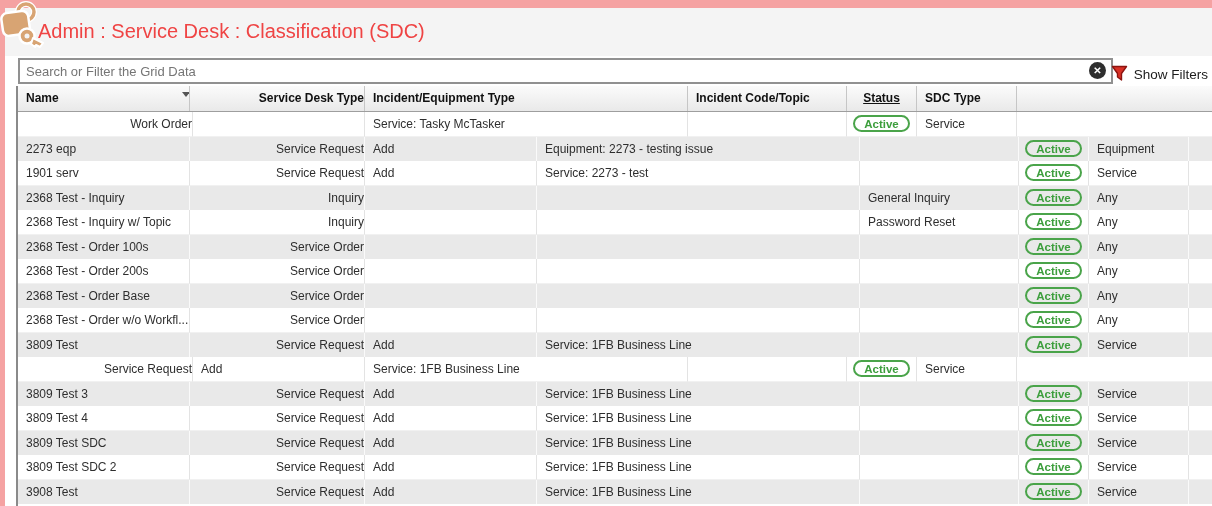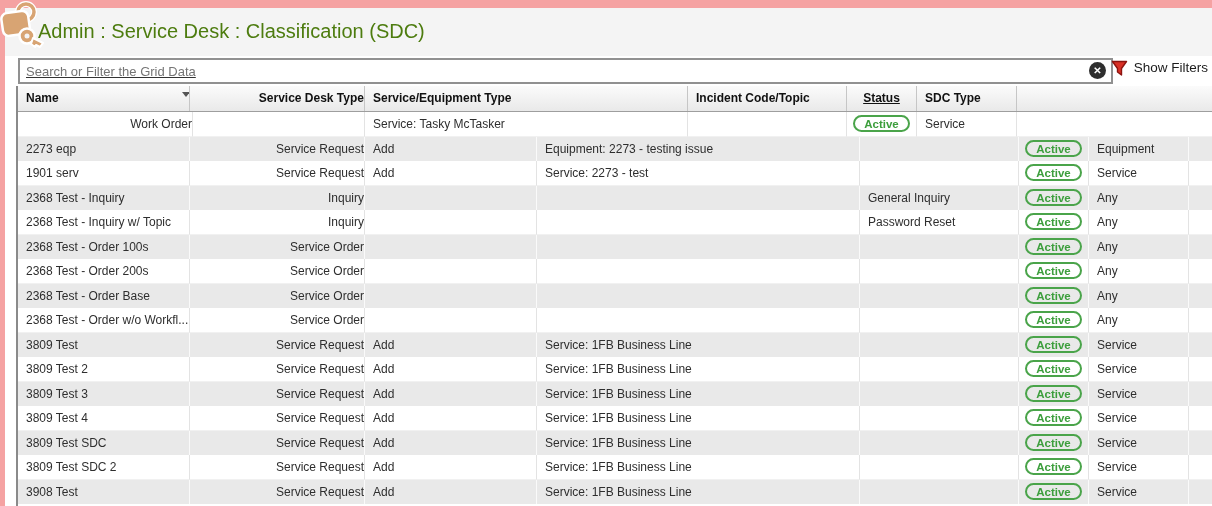--- a/index.html
+++ b/index.html
@@ -10,44 +10,44 @@
     position: relative;
   }
   
   .top-bar { position: absolute; top: 0; left: 0; width: 1212px; height: 8px; background: #f5a2a2; z-index: 5; }
   .left-bar { position: absolute; top: 8px; left: 0; width: 5px; height: 498px; background: #f5a2a2; z-index: 5; }
 
   
   .title-bar { position: absolute; top: 8px; left: 0; width: 1212px; height: 48px; background: #f4f4f4; }
   .page-title {
     position: absolute; left: 38px; top: 8px; height: 48px; line-height: 46px;
-    font-size: 20px; color: #4d7c0f; white-space: nowrap;
+    font-size: 20px; color: #ef4444; white-space: nowrap;
   }
   .lock-icon { position: absolute; left: 0px; top: 0px; z-index: 6; }
 
   
   .search-wrap {
     position: absolute; left: 18px; top: 58px; width: 1095px; height: 26px;
     border: 2px solid #919191; background: #fff;
   }
   .search-input {
     position: absolute; left: 0; top: 0; width: 100%; height: 100%;
     border: none; outline: none; padding: 0 28px 0 6px;
-    font-family: "Liberation Sans", sans-serif; font-size: 13px; color: #333; text-decoration: underline;
+    font-family: "Liberation Sans", sans-serif; font-size: 13px; color: #333;
   }
   .search-input::placeholder { color: #757575; opacity: 1; }
   .clear-btn {
     position: absolute; right: 5px; top: 2px; width: 17px; height: 17px;
     background: #2e2e2e; border-radius: 50%; color: #fff;
     font-size: 10px; font-weight: bold; text-align: center; line-height: 17px;
     cursor: pointer; user-select: none;
   }
   .show-filters {
     position: absolute; right: 4px; top: 60px; height: 22px;
-    display: flex; align-items: flex-start; gap: 6px; cursor: pointer; margin-left: 40px;
+    display: flex; align-items: flex-end; gap: 6px; cursor: pointer; margin-left: 40px;
   }
   .show-filters-label { font-size: 13.5px; color: #1c1c1c; white-space: nowrap; }
 
   
   .grid {
     position: absolute; left: 16px; top: 86px; width: 1196px; height: 420px;
     border-left: 2px solid #8a8a8a; overflow: hidden; background: #fff;
   }
   .grid-header {
     display: flex; height: 26px;
@@ -135,21 +135,21 @@
   <span class="show-filters-label">Show Filters</span>
 </div>
 
 <div class="grid">
   <div class="grid-header">
     <div class="hcell c-name">
       <span>Name</span>
       <span class="sort-icon"><span class="tri-up"></span><span class="tri-down"></span></span>
     </div>
     <div class="hcell c-sdt">Service Desk Type</div>
-    <div class="hcell c-set">Service/Equipment Type</div>
+    <div class="hcell c-set">Incident/Equipment Type</div>
     <div class="hcell c-ict">Incident Code/Topic</div>
     <div class="hcell c-status">Status</div>
     <div class="hcell c-sdctype">SDC Type</div>
     <div class="hcell c-fill"></div>
   </div>
   <div class="grid-body" id="grid-body">
       <div class="row">
         <div class="cell c-sdt">Work Order</div>
         <div class="cell c-oea"></div>
         <div class="cell c-set">Service: Tasky McTasker</div>
@@ -242,21 +242,20 @@
         <div class="cell c-name">3809 Test</div>
         <div class="cell c-sdt">Service Request</div>
         <div class="cell c-oea">Add</div>
         <div class="cell c-set">Service: 1FB Business Line</div>
         <div class="cell c-ict"></div>
         <div class="cell c-status"><span class="status-badge">Active</span></div>
         <div class="cell c-sdctype">Service</div>
         <div class="cell c-fill"></div>
       </div>
       <div class="row">
-        <div class="cell c-name">3809 Test 2</div>
         <div class="cell c-sdt">Service Request</div>
         <div class="cell c-oea">Add</div>
         <div class="cell c-set">Service: 1FB Business Line</div>
         <div class="cell c-ict"></div>
         <div class="cell c-status"><span class="status-badge">Active</span></div>
         <div class="cell c-sdctype">Service</div>
         <div class="cell c-fill"></div>
       </div>
       <div class="row">
         <div class="cell c-name">3809 Test 3</div>

